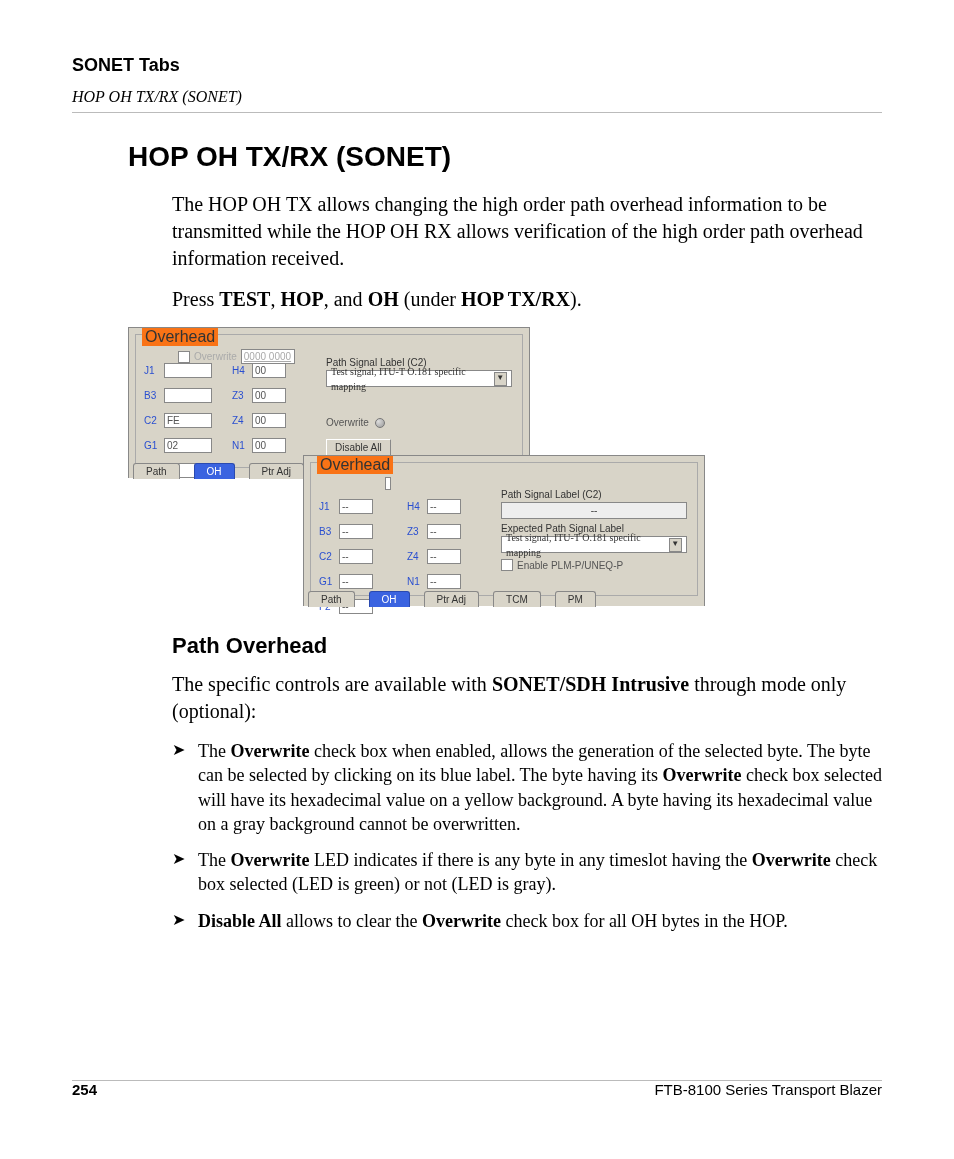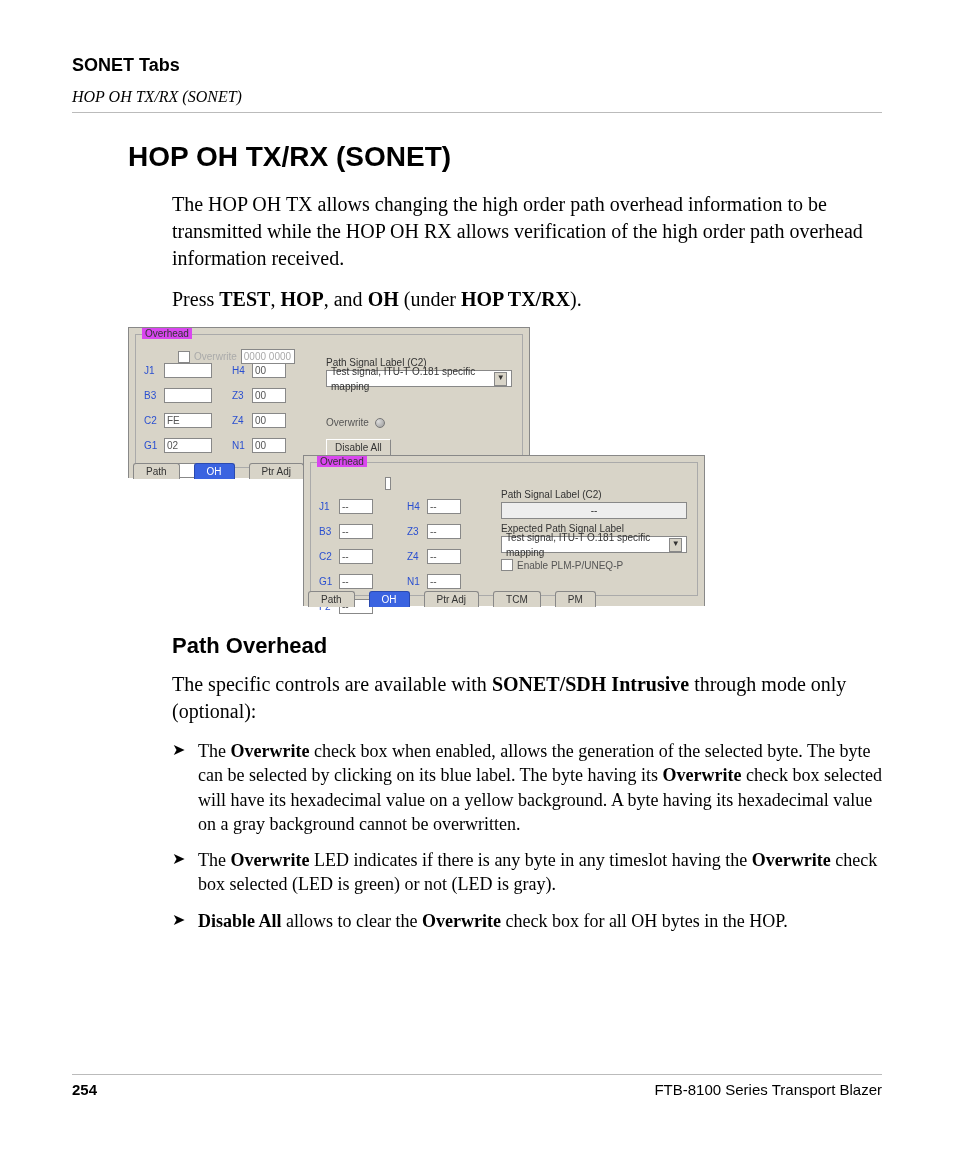--- a/index.html
+++ b/index.html
@@ -69,21 +69,20 @@
     top: 0;
     font-size: 16px;
   }
   .footer {
     position: absolute;
     left: 72px;
     right: 72px;
     bottom: 60px;
     font-size: 15px;
     border-top: 1px solid #bbb;
-    padding-top: 6px;
   }
   .footer .pagenum {
     font-weight: 700;
     font-family: "Segoe UI", Arial, sans-serif;
   }
   .footer .product {
     float: right;
     font-family: "Segoe UI", Arial, sans-serif;
   }
 
@@ -104,23 +103,23 @@
   .panel .groupbox {
     border: 1px solid #aaa;
     margin: 6px;
     padding: 14px 8px 6px 8px;
     position: relative;
   }
   .panel .group-legend {
     position: absolute;
     top: -7px;
     left: 6px;
-    background: #d946ef;
+    background: #f97316;
     padding: 0 3px;
-    font-size: 10px;
+    font-size: 16px;
   }
   .row {
     display: flex;
     align-items: center;
     gap: 4px;
     margin-bottom: 10px;
   }
   .bytelabel {
     color: #2a4fd0;
     width: 16px;
@@ -188,20 +187,21 @@
   .dropdown {
     background: #fff;
     border: 1px solid #888;
     height: 15px;
     line-height: 15px;
     padding: 0 4px;
     font-size: 10px;
     display: flex;
     justify-content: center;
     align-items: center;
+    font-family: Liberation Serif, serif;
   }
   .dropdown .arrow {
     width: 12px; height: 12px;
     background: #d8d4c8;
     border: 1px solid #888;
     font-size: 8px;
     line-height: 10px;
     text-align: center;
   }
   .panel-right-col {
@@ -236,21 +236,21 @@
 
   <div class="shots">
 
     <div class="panel" style="top:0; left:0; width:400px; height:150px; border-bottom:none;">
       <div class="groupbox" style="height:112px;">
         <span class="group-legend">Overhead</span>
 
         <div class="row" style="margin-left:34px; margin-bottom:6px;">
           <span class="checkbox"></span>
           <span class="smalltxt" style="color:#aaa;">Overwrite</span>
-          <span class="valbox wide" style="color:#aaa;">0000 0000</span>
+          <span class="valbox wide" style="color:#aaa;text-decoration:underline;">0000 0000</span>
         </div>
 
         <div style="position:absolute; top:28px; left:8px;" id="p1-bytes-left">
             <div class="row">
               <span class="bytelabel">J1</span>
               <span class="valbox"></span>
             </div>
             <div class="row">
               <span class="bytelabel">B3</span>
               <span class="valbox"></span>

